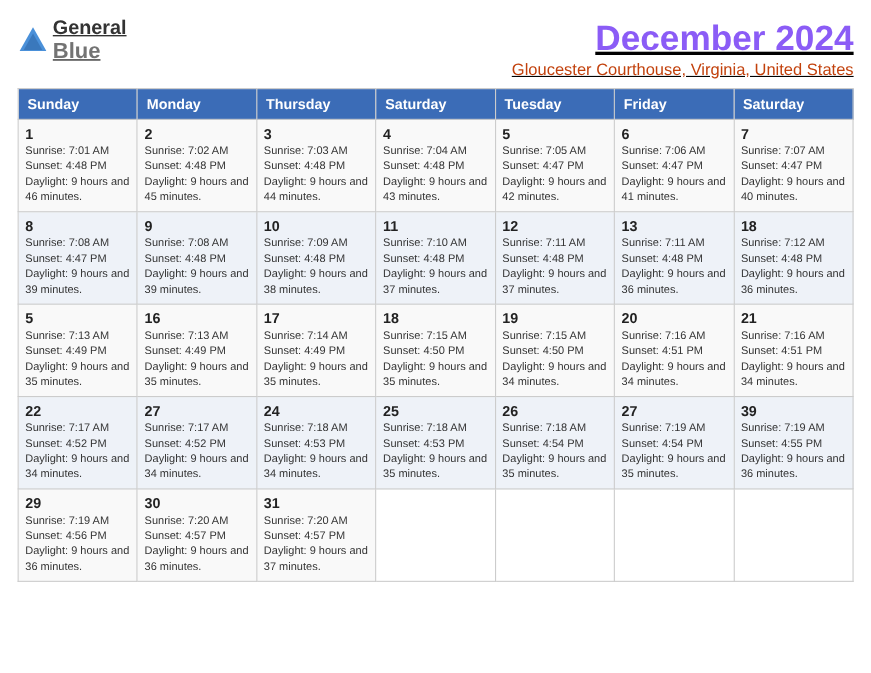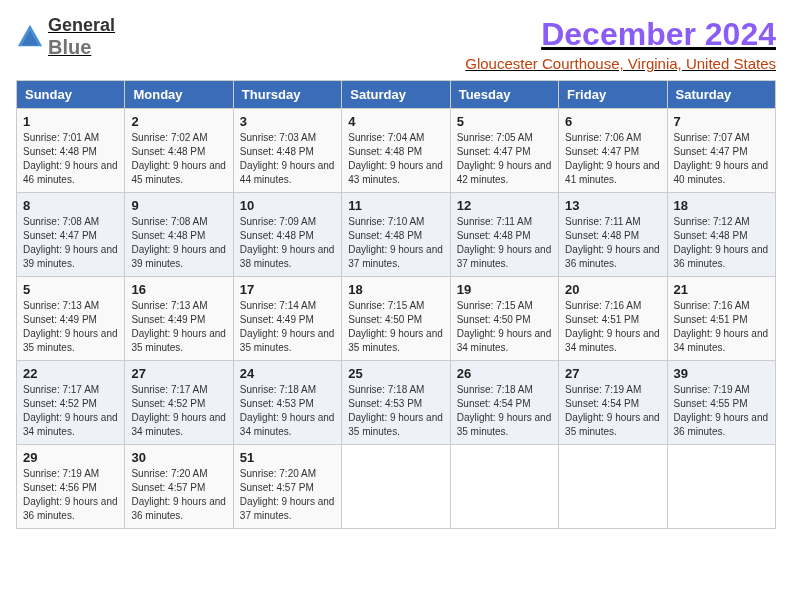--- a/index.html
+++ b/index.html
@@ -165,20 +165,20 @@
         <td><span class="day-number">27</span><span class="day-info">Sunrise: 7:17 AM<br>Sunset: 4:52 PM<br>Daylight: 9 hours and 34 minutes.</span></td>
         <td><span class="day-number">24</span><span class="day-info">Sunrise: 7:18 AM<br>Sunset: 4:53 PM<br>Daylight: 9 hours and 34 minutes.</span></td>
         <td><span class="day-number">25</span><span class="day-info">Sunrise: 7:18 AM<br>Sunset: 4:53 PM<br>Daylight: 9 hours and 35 minutes.</span></td>
         <td><span class="day-number">26</span><span class="day-info">Sunrise: 7:18 AM<br>Sunset: 4:54 PM<br>Daylight: 9 hours and 35 minutes.</span></td>
         <td><span class="day-number">27</span><span class="day-info">Sunrise: 7:19 AM<br>Sunset: 4:54 PM<br>Daylight: 9 hours and 35 minutes.</span></td>
         <td><span class="day-number">39</span><span class="day-info">Sunrise: 7:19 AM<br>Sunset: 4:55 PM<br>Daylight: 9 hours and 36 minutes.</span></td>
       </tr>
       <tr>
         <td><span class="day-number">29</span><span class="day-info">Sunrise: 7:19 AM<br>Sunset: 4:56 PM<br>Daylight: 9 hours and 36 minutes.</span></td>
         <td><span class="day-number">30</span><span class="day-info">Sunrise: 7:20 AM<br>Sunset: 4:57 PM<br>Daylight: 9 hours and 36 minutes.</span></td>
-        <td><span class="day-number">51</span><span class="day-info">Sunrise: 7:20 AM<br>Sunset: 4:57 PM<br>Daylight: 9 hours and 37 minutes.</span></td>
+        <td><span class="day-number">31</span><span class="day-info">Sunrise: 7:20 AM<br>Sunset: 4:57 PM<br>Daylight: 9 hours and 37 minutes.</span></td>
         <td class="empty-cell"></td>
         <td class="empty-cell"></td>
         <td class="empty-cell"></td>
         <td class="empty-cell"></td>
       </tr>
     </tbody>
 </table>
 
 </body></html>

